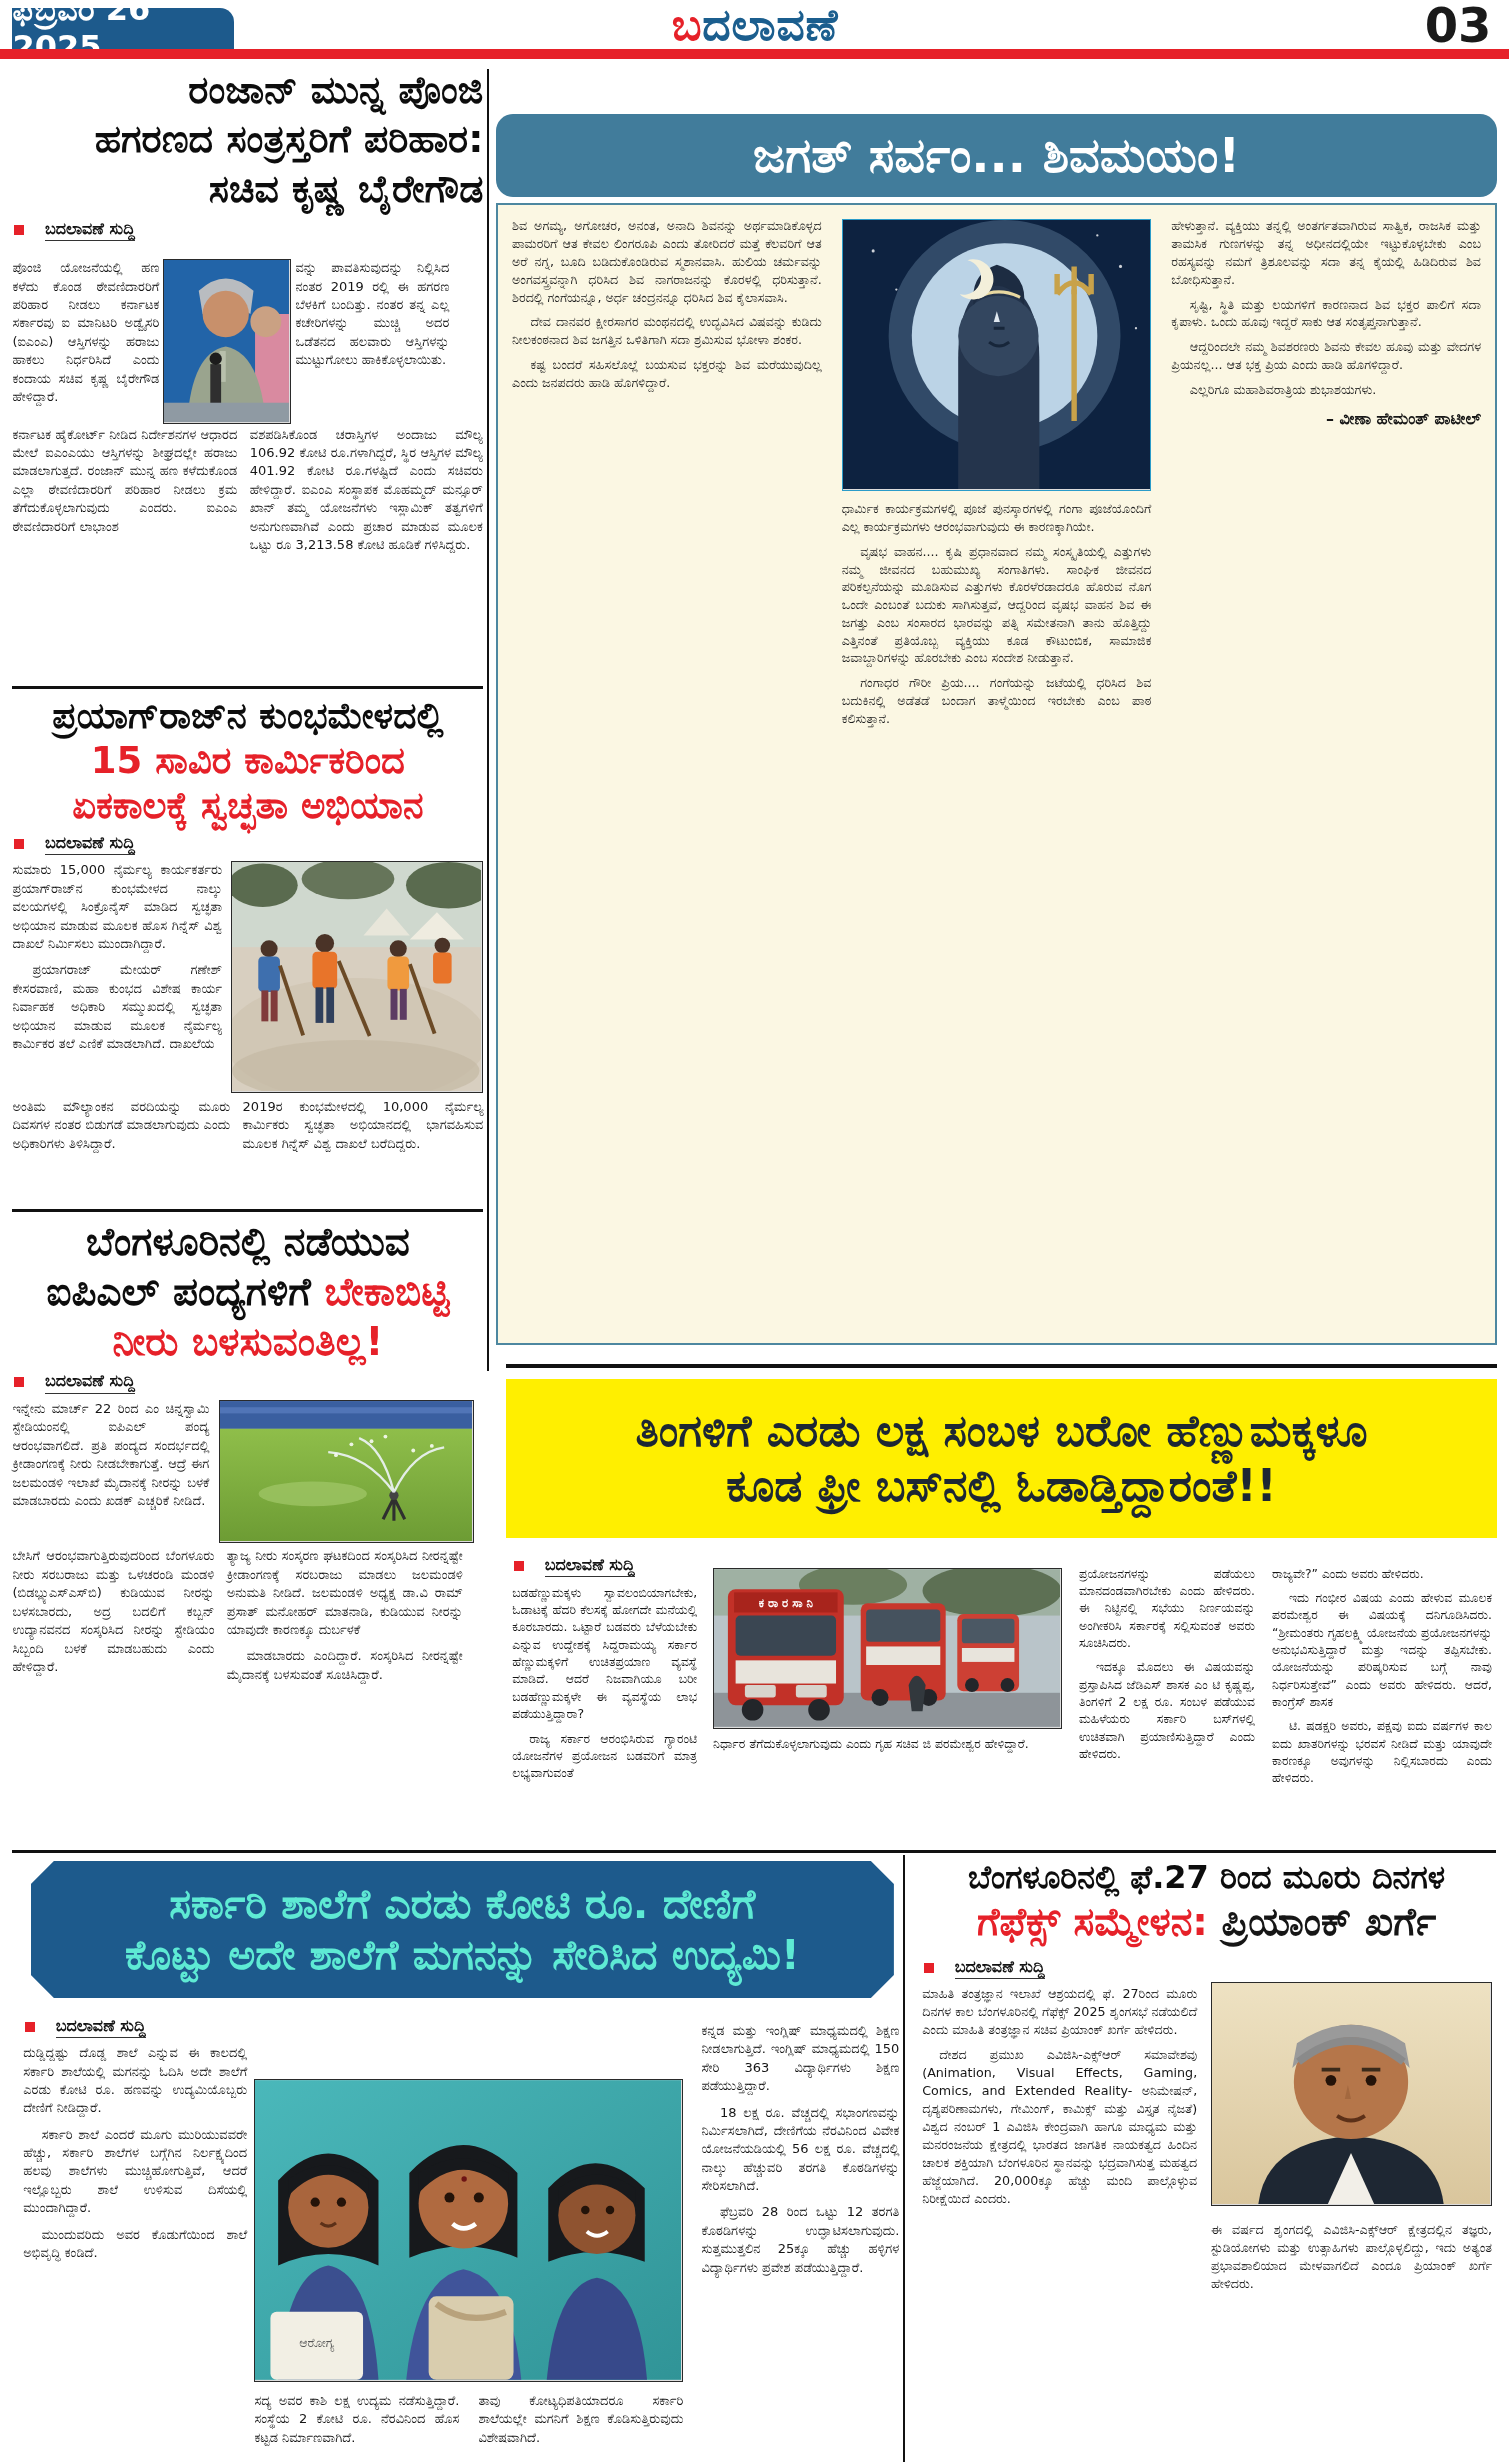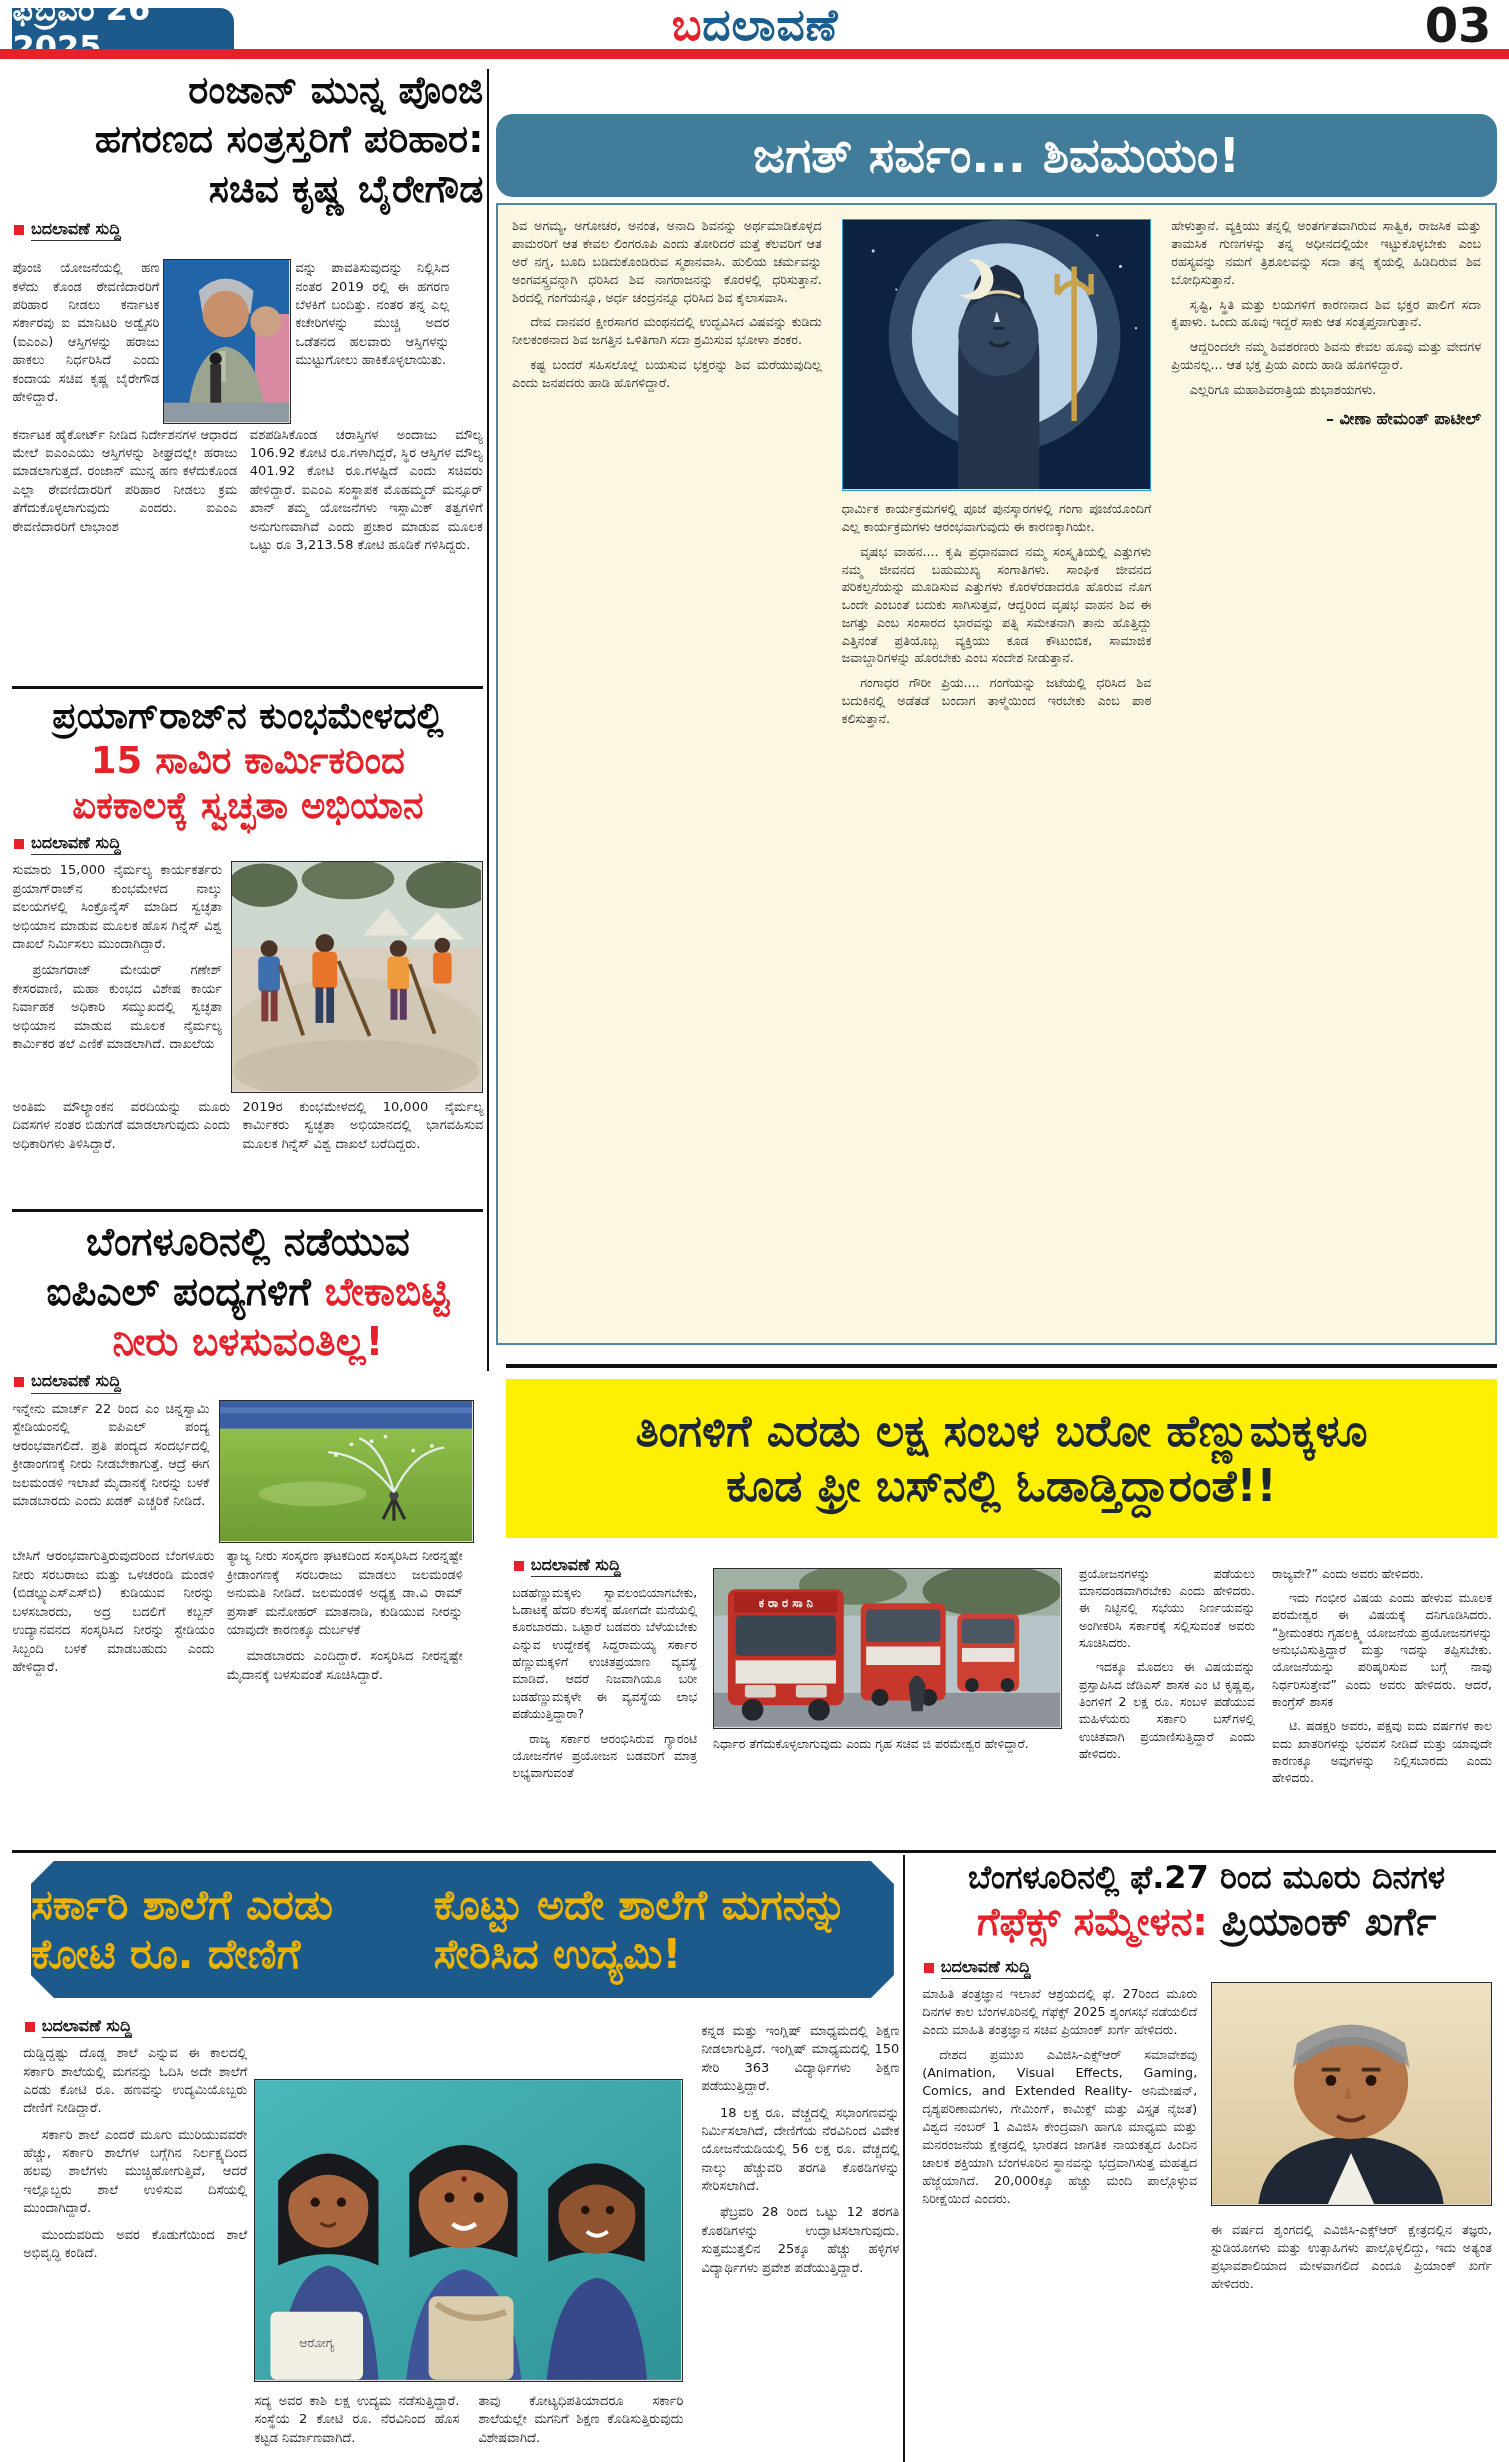--- a/index.html
+++ b/index.html
@@ -9,21 +9,21 @@
   .date-box{position:absolute;left:12.4px;top:7.7px;width:222px;height:41px;background:#1d5a8c;
         border-radius:0 14px 0 0;color:#fff;font-size:32px;font-weight:bold;
         display:flex;align-items:center;justify-content:center;}
   .masthead{position:absolute;left:0;right:0;top:0;height:48px;text-align:center;
         font-size:44px;font-weight:800;line-height:49px;letter-spacing:0.8px;}
   .masthead .m-first{color:#e62129;}
   .masthead .m-rest{color:#1b5e8e;}
   .page-number{position:absolute;right:18.5px;top:-3.1px;font-size:48px;font-weight:700;color:#1a1a1a;}
   .red-bar{position:absolute;left:0;top:49px;width:100%;height:10px;background:#e62129;}
   
-  .byline{display:flex;align-items:center;gap:7px;margin:4.6px 0 6.2px 1.5px;}
+  .byline{display:flex;align-items:center;gap:21px;margin:4.6px 0 6.2px 1.5px;}
   .byline-sq{width:10px;height:10px;background:#e62129;display:inline-block;}
   .byline-text{font-weight:bold;font-size:16px;color:#141414;border-bottom:1.5px solid #333;padding-bottom:2.3px;}
   .col p{margin:0 0 7.7px;text-align:justify;font-size:13px;line-height:1.42;}
   .col p + p{text-indent:20px;}
   .hrule{position:absolute;background:#111;}
   .vrule{position:absolute;background:#111;}
   .photo-frame{border:1.5px solid #2a2a2a;box-sizing:border-box;overflow:hidden;background:#ddd;}
   
   .art-a{position:absolute;left:12.4px;top:66px;width:471px;}
   .art-a .hl{font-size:38px;line-height:1.30;font-weight:800;color:#0d0d0d;text-align:right;}
@@ -68,21 +68,21 @@
   .yellow-box div{font-size:44px;font-weight:800;color:#1d2733;line-height:1.15;}
   .art-e{position:absolute;left:506px;top:1546px;width:991px;height:303px;}
   .art-e .c{position:absolute;}
   .art-e p{margin:0 0 7px;text-align:justify;font-size:12.4px;line-height:1.40;}
   .art-e p + p{text-indent:17px;}
   
   .art-f{position:absolute;left:12.4px;top:1858px;width:888px;height:605px;}
   .school-hl{position:absolute;left:18.5px;top:3.1px;width:863px;height:137px;background:#1d5a8c;
         clip-path:polygon(23px 0,calc(100% - 23px) 0,100% 23px,100% calc(100% - 23px),
         calc(100% - 23px) 100%,23px 100%,0 calc(100% - 23px),0 23px);
-        color:#eab308;display:flex;flex-direction:row;align-items:center;justify-content:center;gap:3.1px;}
+        color:#5eead4;display:flex;flex-direction:column;align-items:center;justify-content:center;gap:3.1px;}
   .school-hl div{font-size:41px;font-weight:800;line-height:1.18;}
   .art-f .c{position:absolute;}
   .art-f p{margin:0 0 7.7px;text-align:justify;font-size:13px;line-height:1.42;}
   .art-f p + p{text-indent:18.5px;}
   
   .art-g{position:absolute;left:916px;top:1858px;width:581px;height:605px;}
   .art-g .hl1{font-size:32px;font-weight:800;text-align:center;color:#0d0d0d;line-height:1.2;}
   .art-g .hl2{font-size:39px;font-weight:800;text-align:center;line-height:1.2;margin-top:3.1px;}
   .art-g .hl2 .red{color:#e62129;}
   .art-g .c{position:absolute;}

